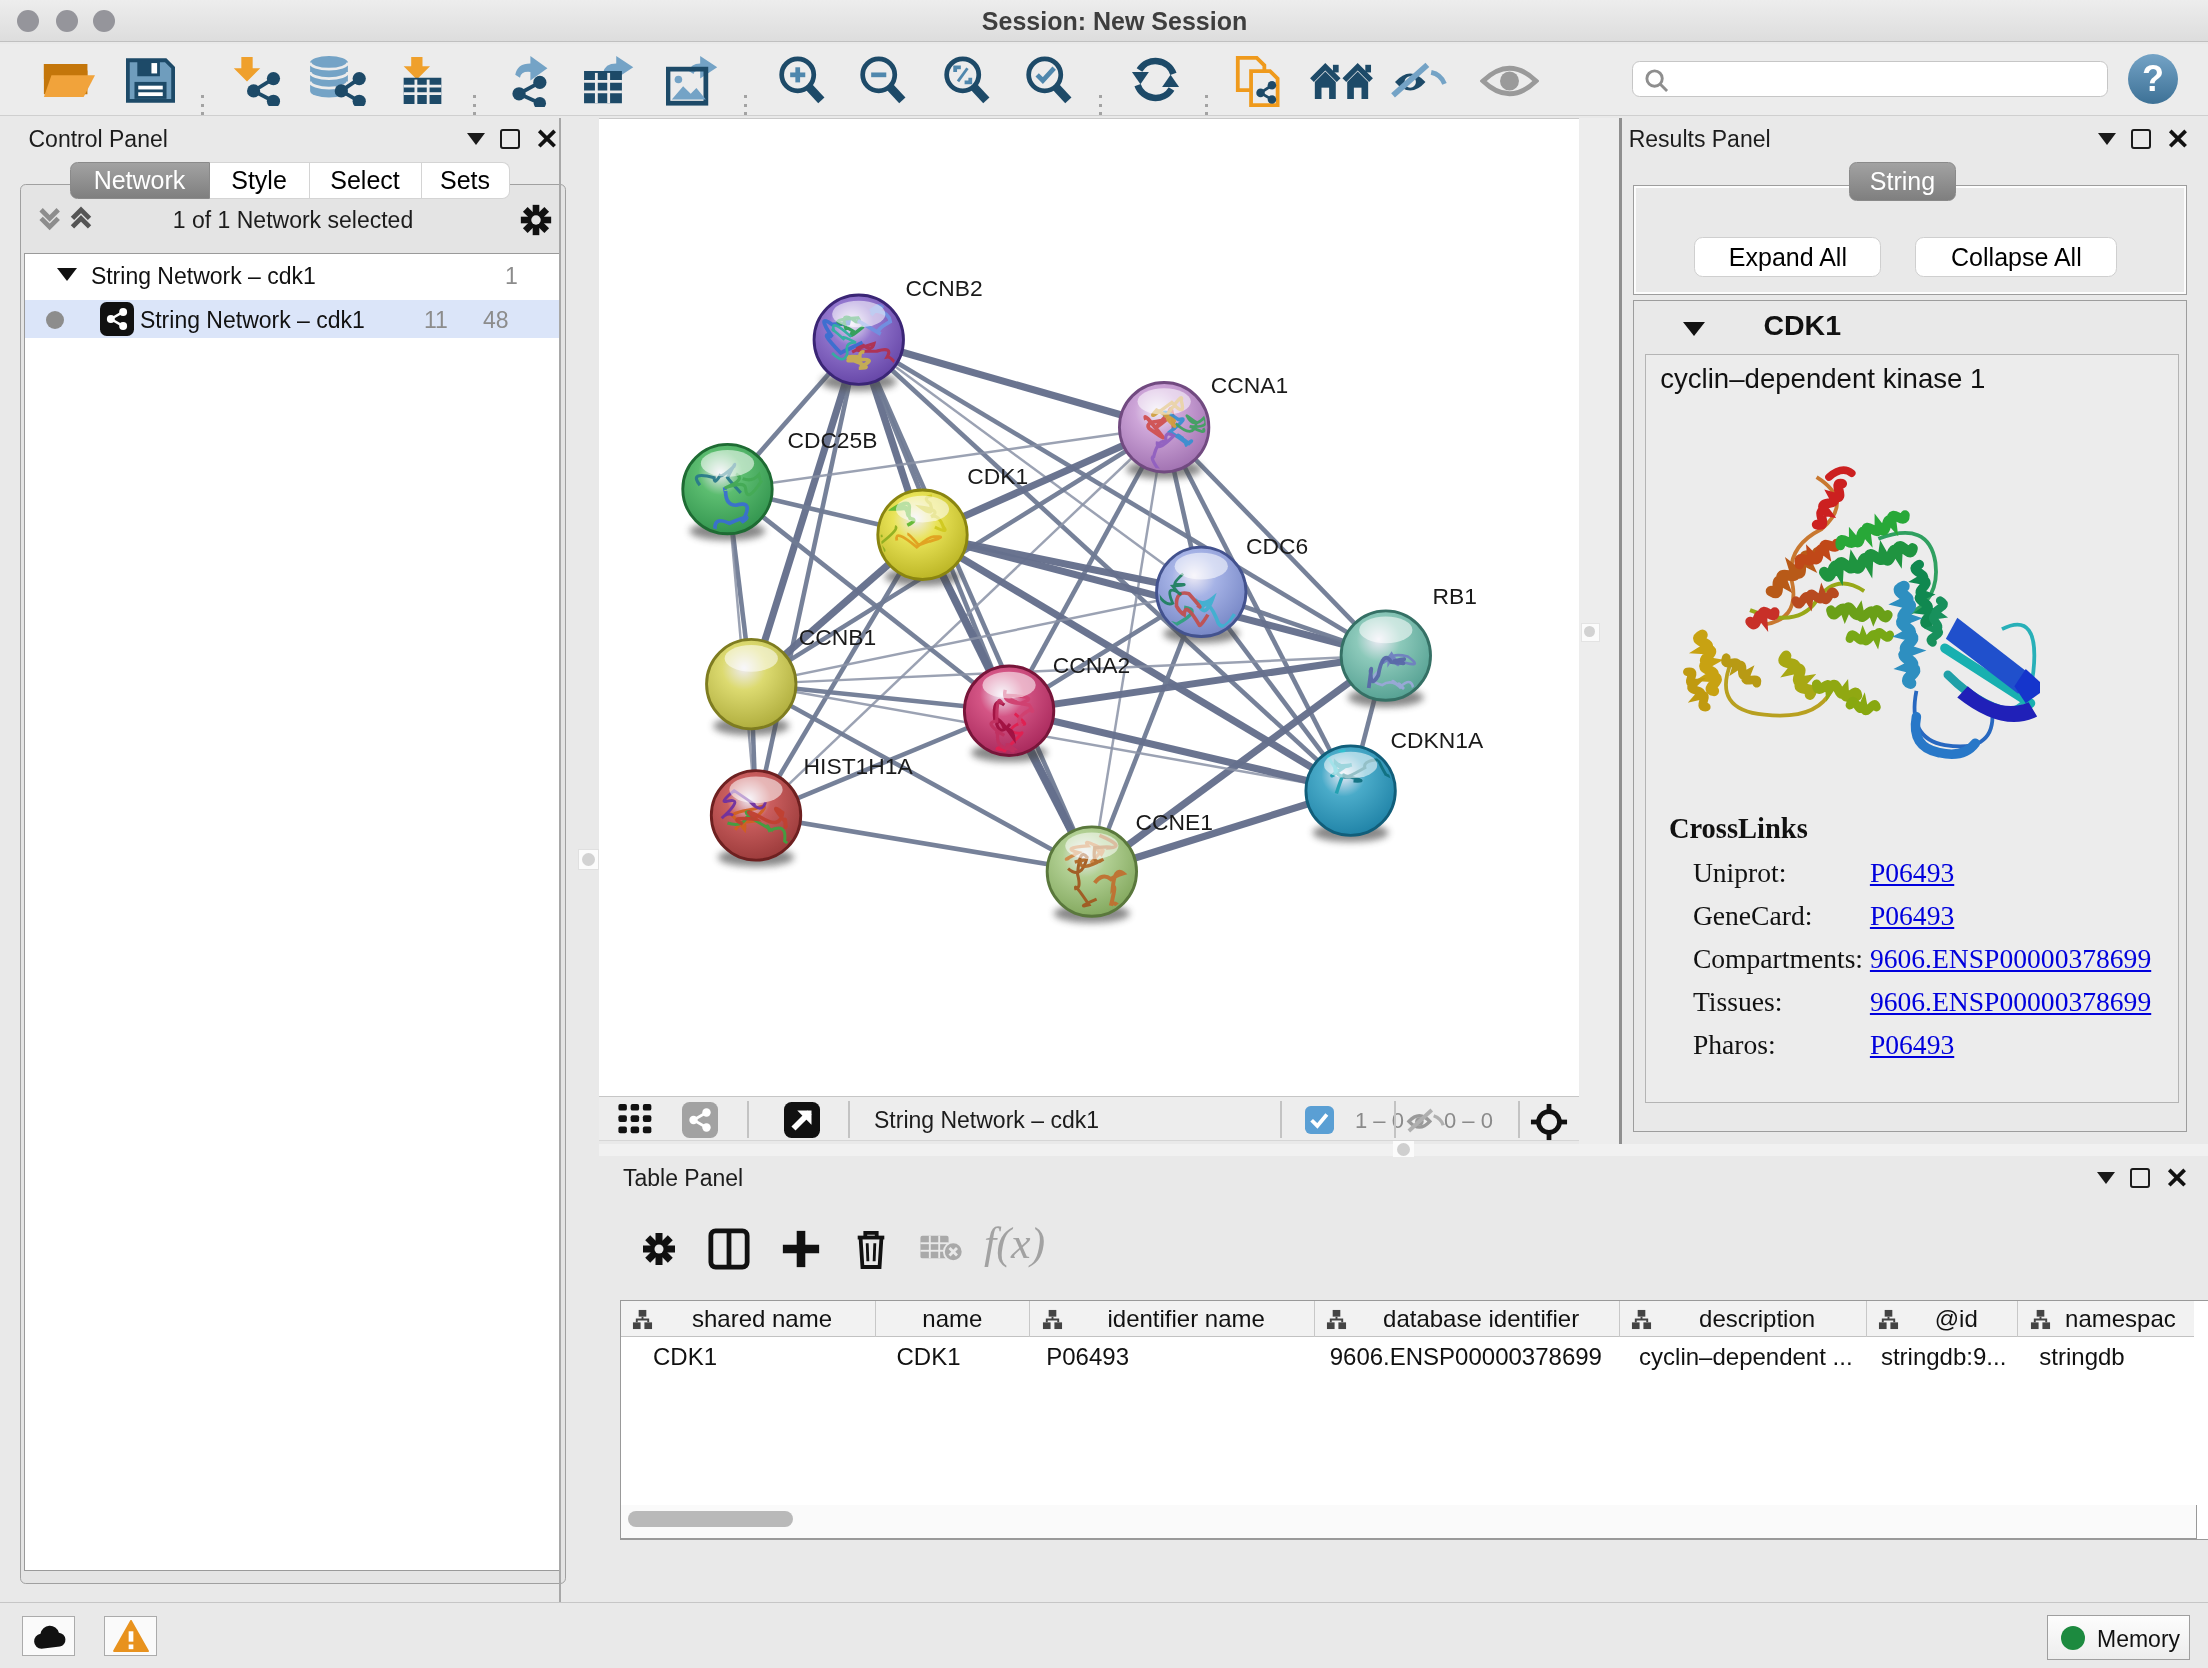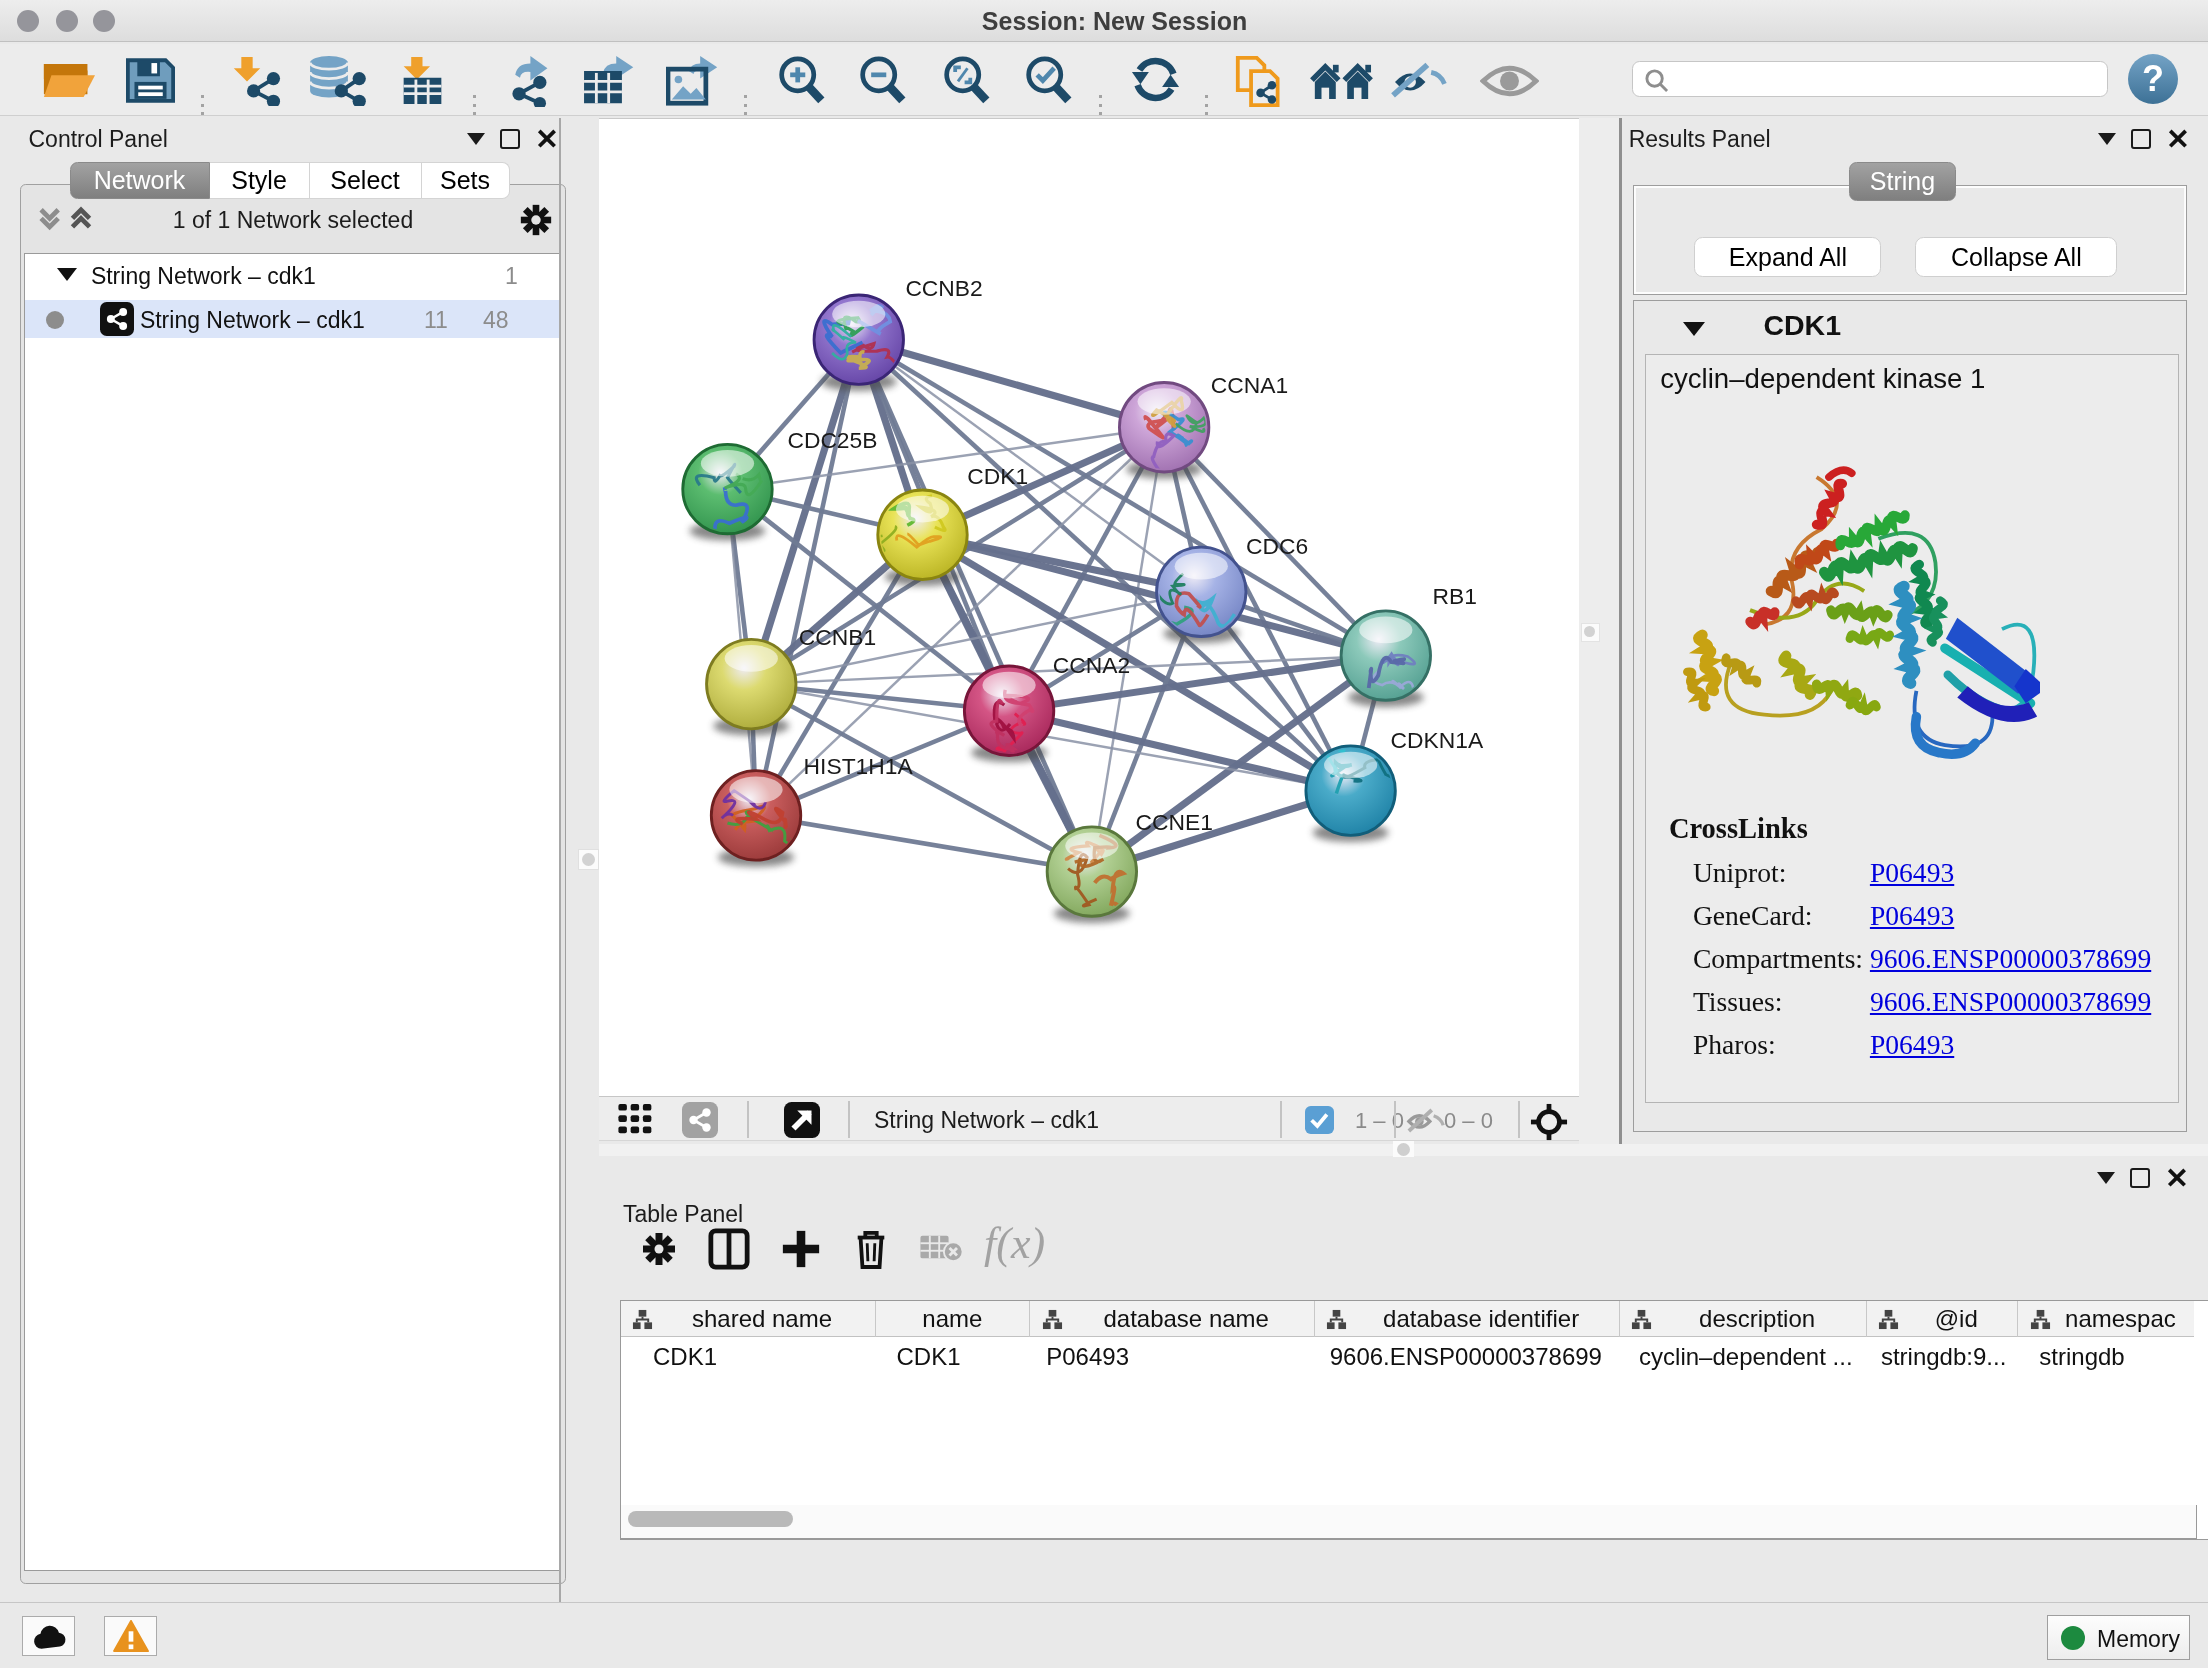--- a/index.html
+++ b/index.html
@@ -704,21 +704,21 @@
         <div style="position:relative;height:43px;">GeneCard:<a style="position:absolute;left:177px;top:0;color:#0000dd;text-decoration:underline;">P06493</a></div>
         <div style="position:relative;height:43px;">Compartments:<a style="position:absolute;left:177px;top:0;color:#0000dd;text-decoration:underline;">9606.ENSP00000378699</a></div>
         <div style="position:relative;height:43px;">Tissues:<a style="position:absolute;left:177px;top:0;color:#0000dd;text-decoration:underline;">9606.ENSP00000378699</a></div>
         <div style="position:relative;height:43px;">Pharos:<a style="position:absolute;left:177px;top:0;color:#0000dd;text-decoration:underline;">P06493</a></div>
       </div>
     </div>
   </div>
 </div>
 
 <div class="abs" id="tablepanel" style="left:599px;top:1157px;width:1609px;height:445px;background:#e9e9e9;">
-  <div class="hdr abs" style="left:24px;top:7.6px;margin-top:36px;">Table Panel</div>
+  <div class="hdr abs" style="left:24px;top:7.6px;">Table Panel</div>
   <div class="panelicons" style="right:19px;top:11.4px;">
     <div class="tri"></div>
       <div class="flo"></div>
       <div class="xx">✕</div>
   </div>
   <div class="abs" id="tabletools" style="left:0;top:44px;width:100%;height:95px;">
 
     <svg class="abs" style="left:41px;top:28.5px;" width="38" height="38" viewBox="0 0 38 38">
         <g fill="#111">
           <circle cx="19" cy="19" r="9"></circle>
@@ -796,21 +796,21 @@
           <svg class="thi" width="21" height="21" viewBox="0 0 22 22">
             <g fill="#444">
               <rect x="7" y="1" width="8" height="7"></rect>
               <rect x="1" y="14" width="8" height="7"></rect>
               <rect x="13" y="14" width="8" height="7"></rect>
             </g>
             <g stroke="#444" stroke-width="2" fill="none">
               <path d="M11 8 v3 M5 14 v-3 h12 v3"></path>
             </g>
           </svg>
-          <span>database name</span>
+          <span>identifier name</span>
         </div>
       <div class="thc" style="width:306px;">
           <svg class="thi" width="21" height="21" viewBox="0 0 22 22">
             <g fill="#444">
               <rect x="7" y="1" width="8" height="7"></rect>
               <rect x="1" y="14" width="8" height="7"></rect>
               <rect x="13" y="14" width="8" height="7"></rect>
             </g>
             <g stroke="#444" stroke-width="2" fill="none">
               <path d="M11 8 v3 M5 14 v-3 h12 v3"></path>

